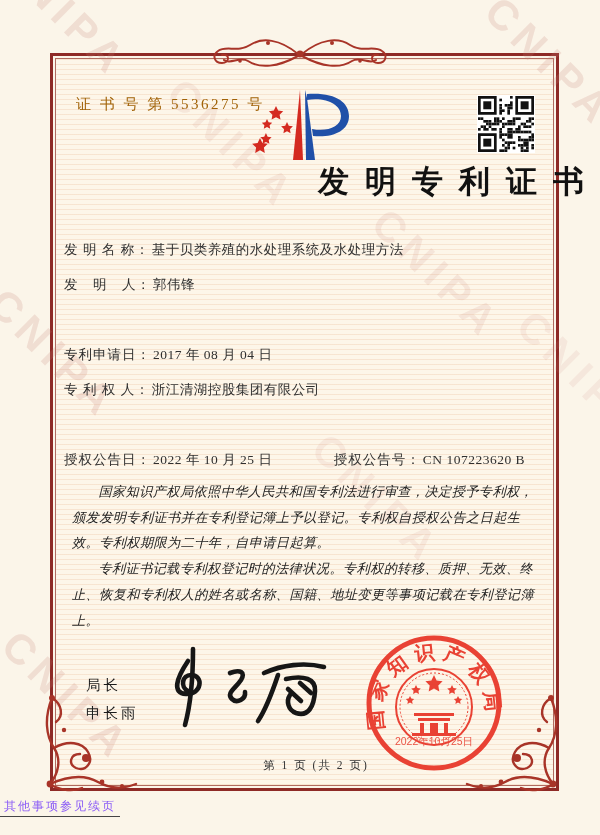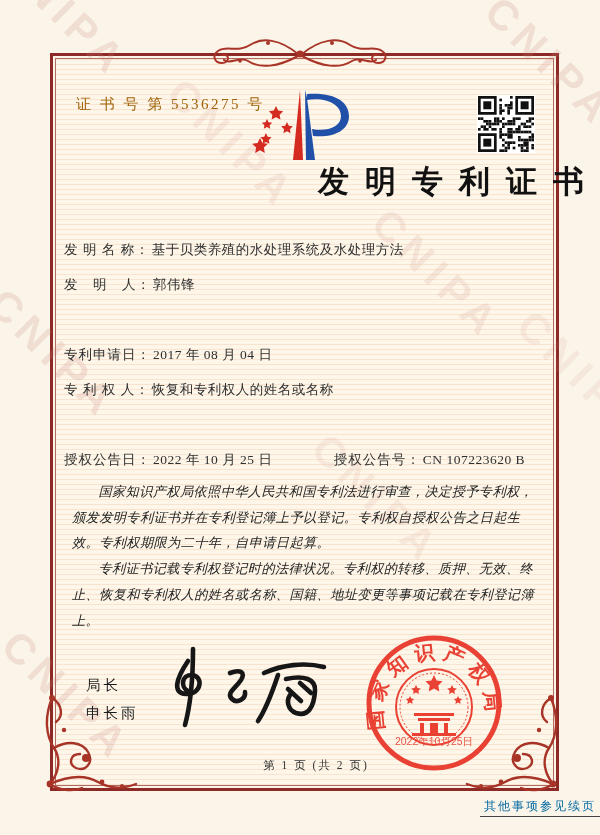--- a/index.html
+++ b/index.html
@@ -23,21 +23,21 @@
   .field-row{position:absolute;left:64px;font-size:13.5px;white-space:nowrap;color:#2f2f2f;}
   .field-label{letter-spacing:1px;}
   .field-value{margin-left:2px;letter-spacing:0.5px;}
   .field-pair2{margin-left:58px;}
   .paras{position:absolute;left:72px;top:479px;width:464px;font-size:13.2px;line-height:1.95;color:#222;font-style:italic;}
   .paras p{margin:0;text-indent:2em;letter-spacing:0.4px;}
   .signer{position:absolute;left:86px;top:672px;font-family:Liberation Serif, serif;font-size:14.5px;color:#1c1c1c;line-height:1.9;letter-spacing:3px;}
   .signature{position:absolute;left:158px;top:645px;width:175px;height:88px;}
   .seal{position:absolute;left:364px;top:633px;width:140px;height:140px;opacity:0.95;}
   .page-info{position:absolute;left:16px;top:758px;width:100%;text-align:center;font-size:11.5px;letter-spacing:2px;color:#333;}
-  .footer-note{position:absolute;left:0;top:798px;width:100%;text-align:right;font-size:12px;color:#0369a1;}
+  .footer-note{position:absolute;left:0;top:798px;width:100%;text-align:left;font-size:12px;color:#8b5cf6;}
   .footer-note span{border-bottom:1px solid #444;padding:0 4px 3px;letter-spacing:2px;}
 </style>
 </head>
 <body>
 
 <div class="page">
 
   <div class="wm" style="left:-18px;top:-12px;">CNIPA</div>
   <div class="wm" style="left:468px;top:38px;">CNIPA</div>
   <div class="wm" style="left:150px;top:120px;opacity:.65;">CNIPA</div>
@@ -262,21 +262,21 @@
     <div class="field-row" style="top:241px;">
       <span class="field-label">发 明 名 称：</span><span class="field-value">基于贝类养殖的水处理系统及水处理方法</span>
     </div>
     <div class="field-row" style="top:276px;">
       <span class="field-label">发　明　人：</span><span class="field-value">郭伟锋</span>
     </div>
     <div class="field-row" style="top:346px;">
       <span class="field-label">专利申请日：</span><span class="field-value">2017 年 08 月 04 日</span>
     </div>
     <div class="field-row" style="top:381px;">
-      <span class="field-label">专 利 权 人：</span><span class="field-value">恢复和专利权人的姓名或名称</span>
+      <span class="field-label">专 利 权 人：</span><span class="field-value">浙江清湖控股集团有限公司</span>
     </div>
     <div class="field-row" style="top:451px;">
       <span class="field-label">授权公告日：</span><span class="field-value">2022 年 10 月 25 日</span>
       <span class="field-label field-pair2">授权公告号：</span><span class="field-value">CN 107223620 B</span>
     </div>
 
     <div class="paras">
       <p>国家知识产权局依照中华人民共和国专利法进行审查，决定授予专利权，颁发发明专利证书并在专利登记簿上予以登记。专利权自授权公告之日起生效。专利权期限为二十年，自申请日起算。</p>
       <p>专利证书记载专利权登记时的法律状况。专利权的转移、质押、无效、终止、恢复和专利权人的姓名或名称、国籍、地址变更等事项记载在专利登记簿上。</p>
     </div>

